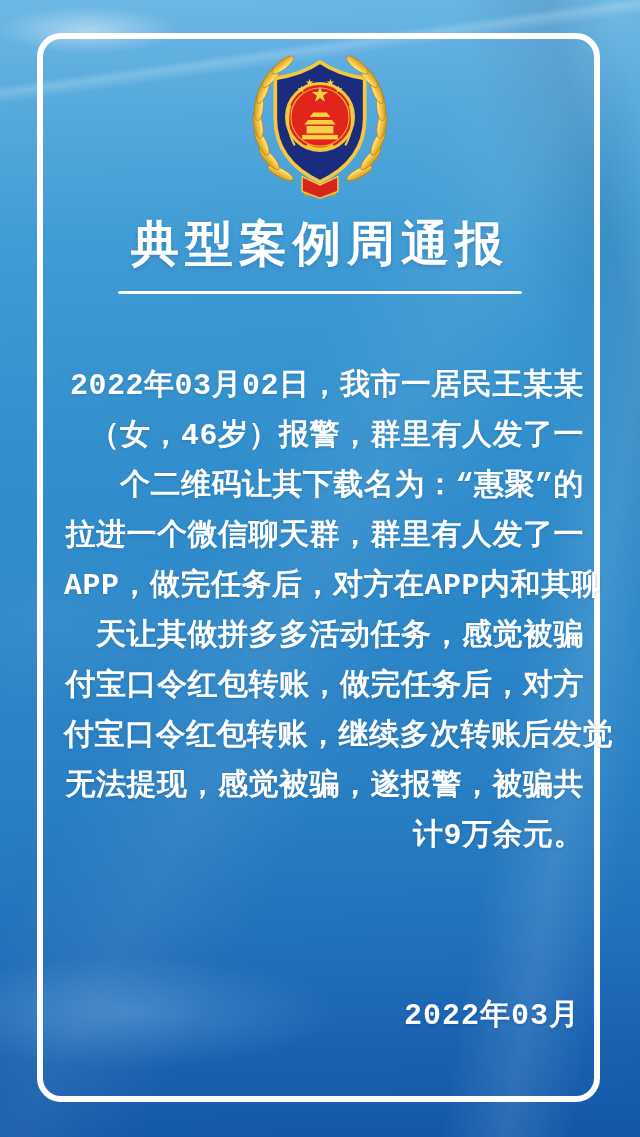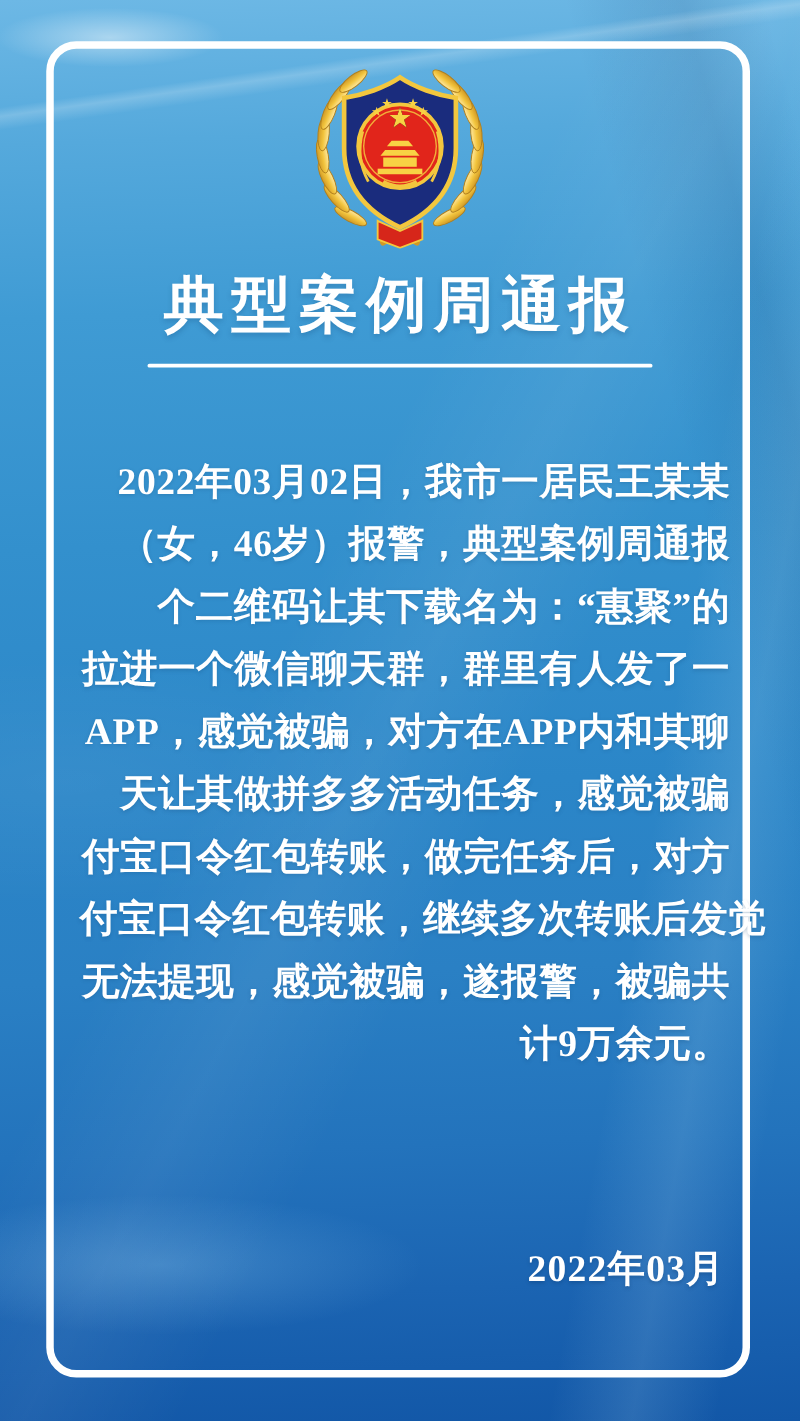--- a/index.html
+++ b/index.html
@@ -1,18 +1,18 @@
 <!DOCTYPE html>
 <html lang="zh"><head>
 <meta charset="utf-8">
 <style>
   html,body{margin:0;padding:0;background:#222;}
   .canvas{
     position:relative;width:640px;height:1137px;overflow:hidden;
-    font-family:Liberation Serif, serif;color:#ffffff;
+    font-family:Liberation Mono, monospace;color:#ffffff;
     background:linear-gradient(178deg,
       #6db8e5 0%, #55a9dc 10%, #3f9bd4 22%, #3390cd 38%,
       #2b86c8 55%, #2a80c4 68%, #2373bc 80%, #1b64b2 90%, #1257a7 100%);
   }
   .texture{
     position:absolute;inset:0;pointer-events:none;
     background:
       radial-gradient(ellipse 130px 34px at 88px 30px, rgba(255,255,255,.45), rgba(255,255,255,0) 70%),
       linear-gradient(172deg, rgba(255,255,255,0) 7%, rgba(255,255,255,.20) 7.6%, rgba(255,255,255,0) 8.5%),
       linear-gradient(118deg, rgba(255,255,255,0) 40%, rgba(255,255,255,.06) 50%, rgba(255,255,255,0) 60%),
@@ -102,24 +102,24 @@
     <path d="M92,128 Q110,138 128,128" fill="none" stroke="#f3c73e" stroke-width="4"></path>
 
     <path d="M86,170 L110,181 L134,170 L134,190 L110,199 L86,190 Z" fill="#d6261a" stroke="#f3c73e" stroke-width="2"></path>
   </svg>
 
   <div class="title">典型案例周通报</div>
   <div class="title-underline"></div>
 
   <div class="body">
     <div class="body-line">2022年03月02日，我市一居民王某某</div>
-    <div class="body-line">（女，46岁）报警，典型案例周通报</div>
+    <div class="body-line">（女，46岁）报警，群里有人发了一</div>
     <div class="body-line">个二维码让其下载名为：“惠聚”的</div>
     <div class="body-line">拉进一个微信聊天群，群里有人发了一</div>
-    <div class="body-line">APP，感觉被骗，对方在APP内和其聊</div>
+    <div class="body-line">APP，做完任务后，对方在APP内和其聊</div>
     <div class="body-line">天让其做拼多多活动任务，感觉被骗</div>
     <div class="body-line">付宝口令红包转账，做完任务后，对方</div>
     <div class="body-line">付宝口令红包转账，继续多次转账后发觉</div>
     <div class="body-line">无法提现，感觉被骗，遂报警，被骗共</div>
     <div class="body-line">计9万余元。</div>
   </div>
 
   <div class="footer">
     <div>2022年03月</div>
   </div>

